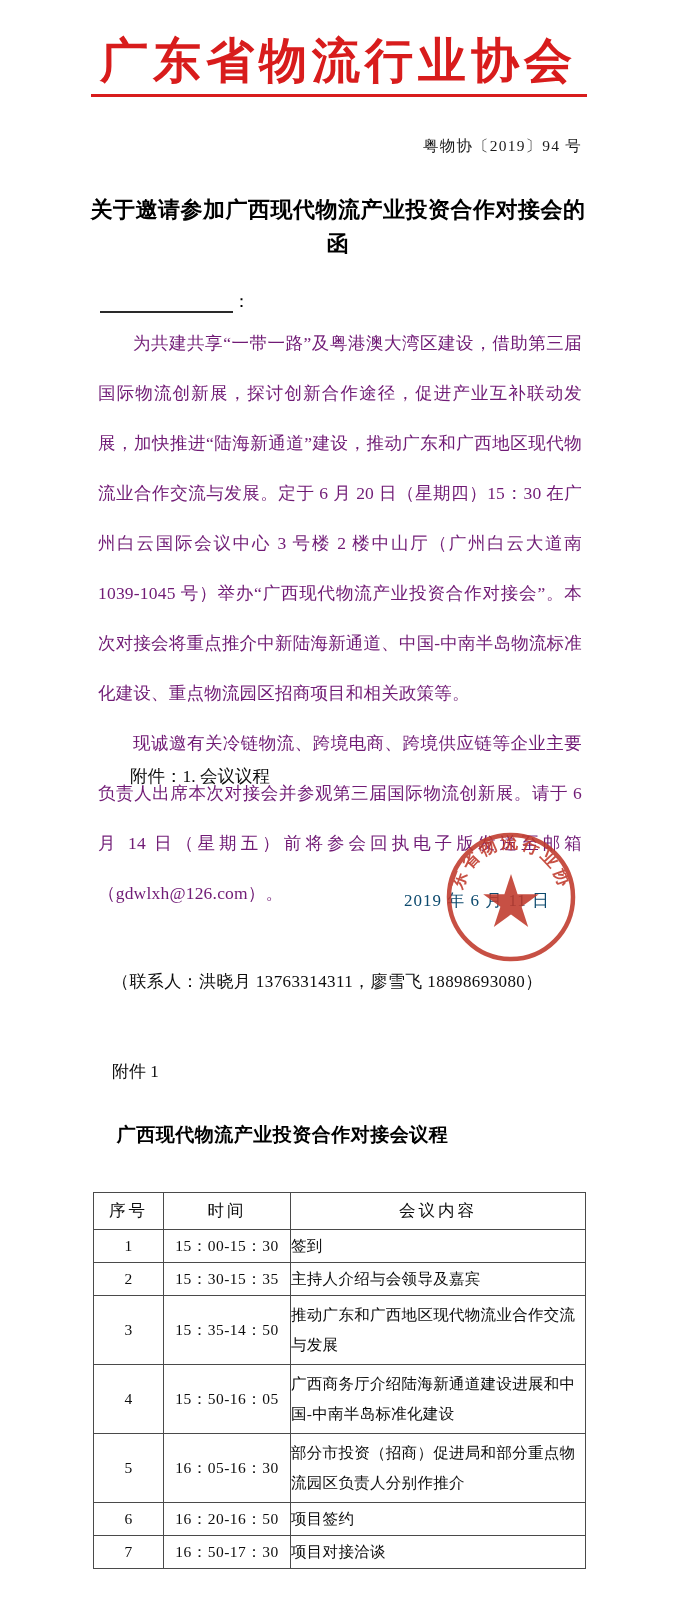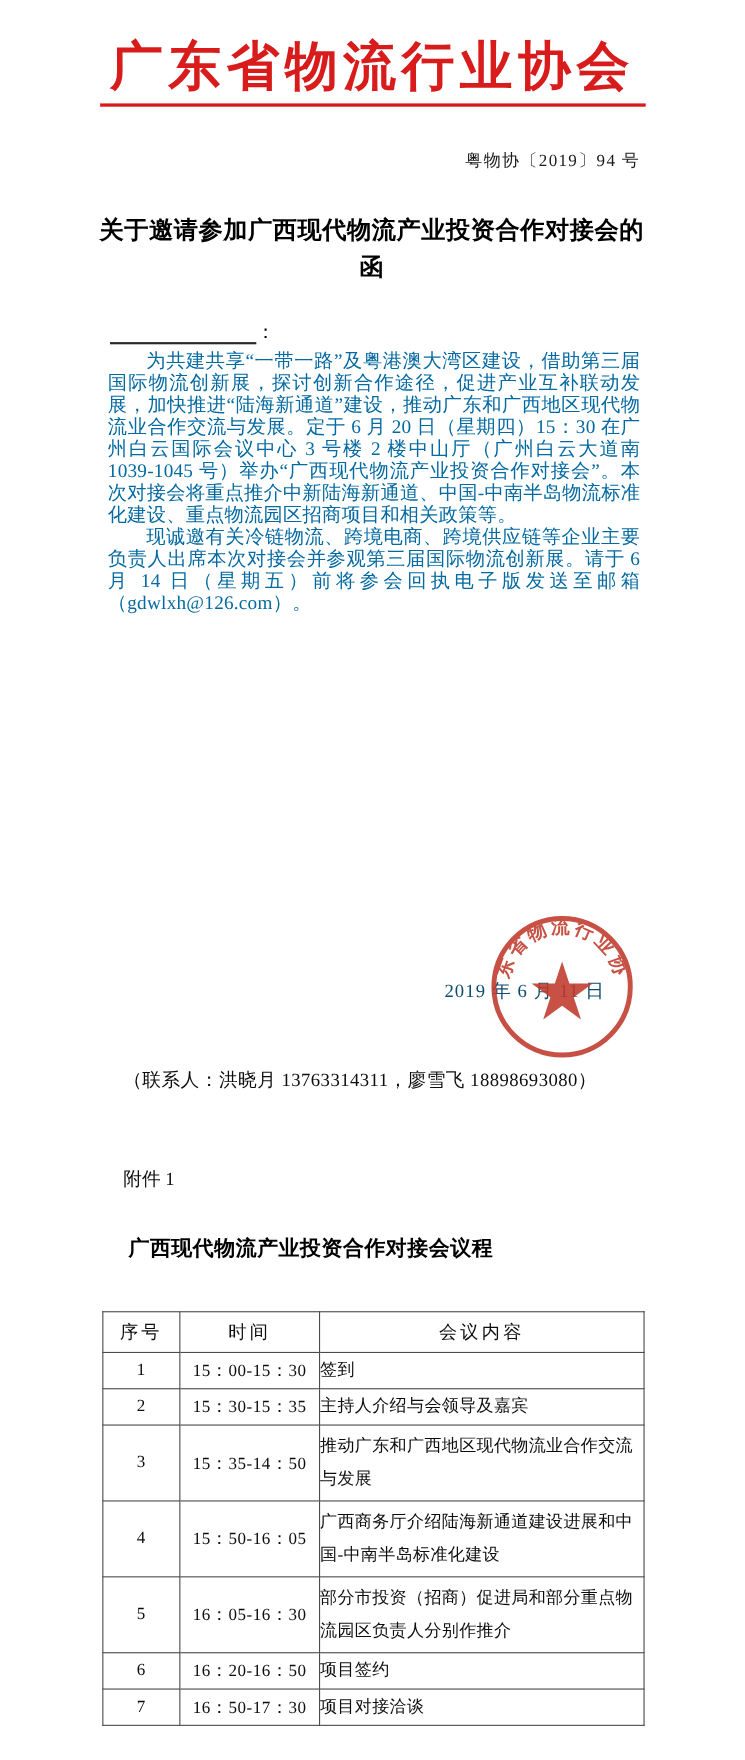--- a/index.html
+++ b/index.html
@@ -87,24 +87,24 @@
     vertical-align: bottom;
   }
 
   
   .body-text {
     position: absolute;
     top: 318px;
     left: 98px;
     width: 484px;
     font-size: 17.5px;
-    line-height: 20px;
+    line-height: 50px;
     text-align: justify;
     text-justify: inter-ideograph;
-    color: #0369a1;
+    color: #701a75;
     letter-spacing: 0.2px;
   }
   .body-text p {
     margin: 0;
     text-indent: 2em;
   }
 
   
   .attach-list {
     position: absolute;
@@ -227,20 +227,21 @@
 <div class="recipient">
   <span class="recipient-blank"></span><span class="recipient-colon">：</span>
 </div>
 
 <div class="body-text">
   <p>为共建共享“一带一路”及粤港澳大湾区建设，借助第三届国际物流创新展，探讨创新合作途径，促进产业互补联动发展，加快推进“陆海新通道”建设，推动广东和广西地区现代物流业合作交流与发展。定于 6 月 20 日（星期四）15：30 在广州白云国际会议中心 3 号楼 2 楼中山厅（广州白云大道南 1039-1045 号）举办“广西现代物流产业投资合作对接会”。本次对接会将重点推介中新陆海新通道、中国-中南半岛物流标准化建设、重点物流园区招商项目和相关政策等。</p>
   <p>现诚邀有关冷链物流、跨境电商、跨境供应链等企业主要负责人出席本次对接会并参观第三届国际物流创新展。请于 6 月 14 日（星期五）前将参会回执电子版发送至邮箱（gdwlxh@126.com）。</p>
 </div>
 
 <div class="attach-list">
+  <div>附件：1. 会议议程</div>
 </div>
 
 <div class="sign-date">2019 年 6 月 11 日</div>
 
 <div class="seal">
   <svg viewBox="0 0 142 142" width="142" height="142" aria-hidden="true">
     <defs>
       <path id="sealArc" d="M 71,71 m -53,0 a 53,53 0 1,1 106,0" fill="none"></path>
       <path id="sealArcText" d="M 22,71 a 49,49 0 0 1 98,0" fill="none"></path>
     </defs>

